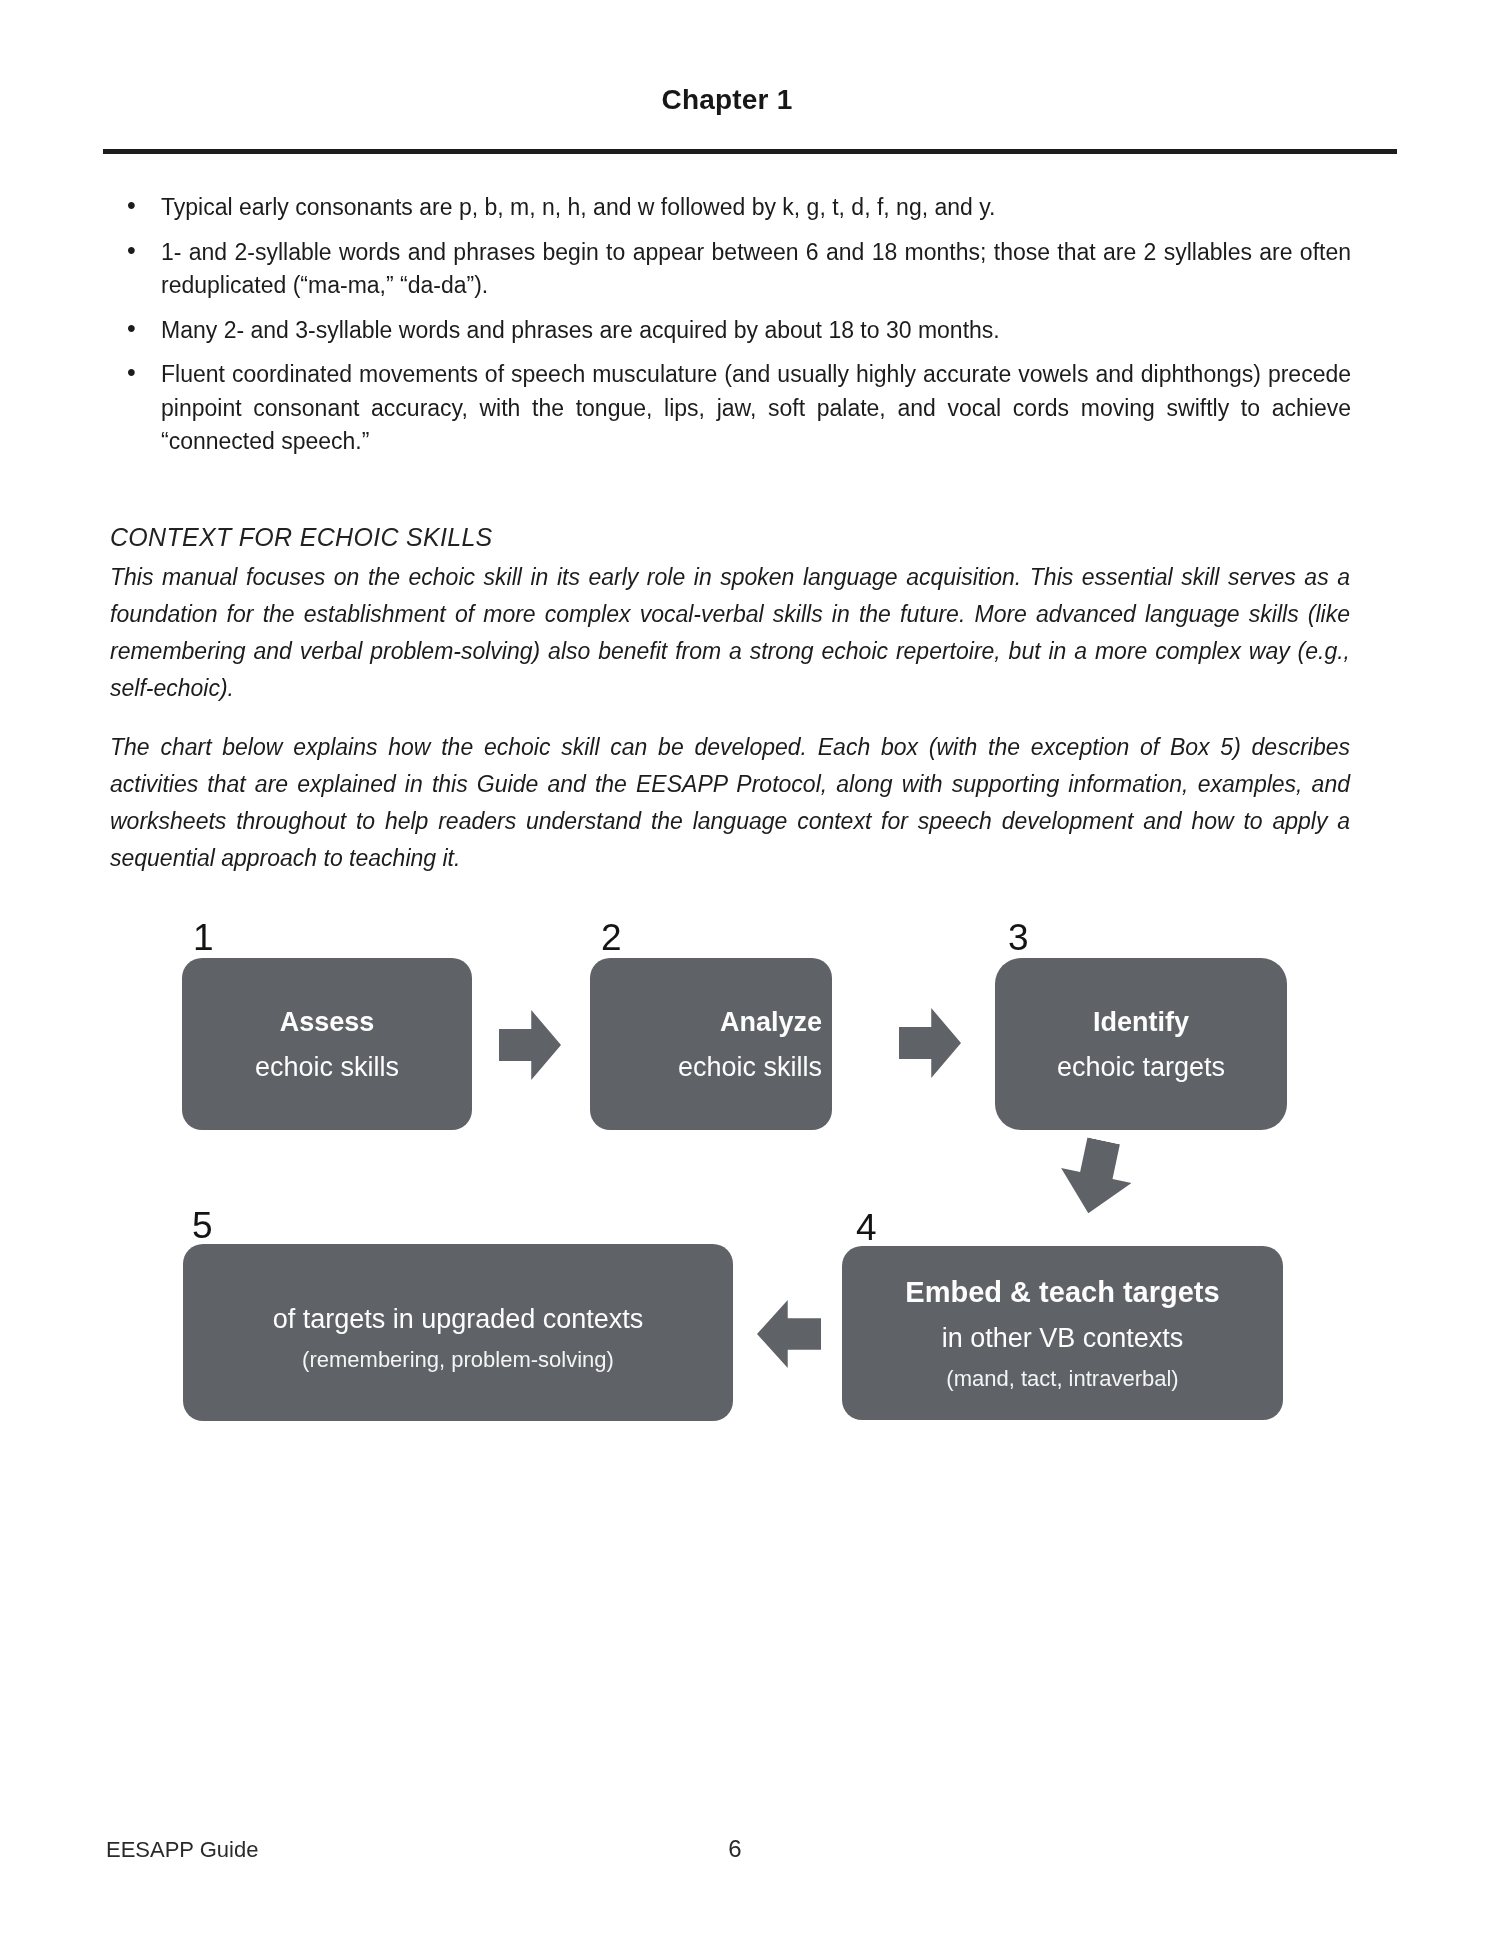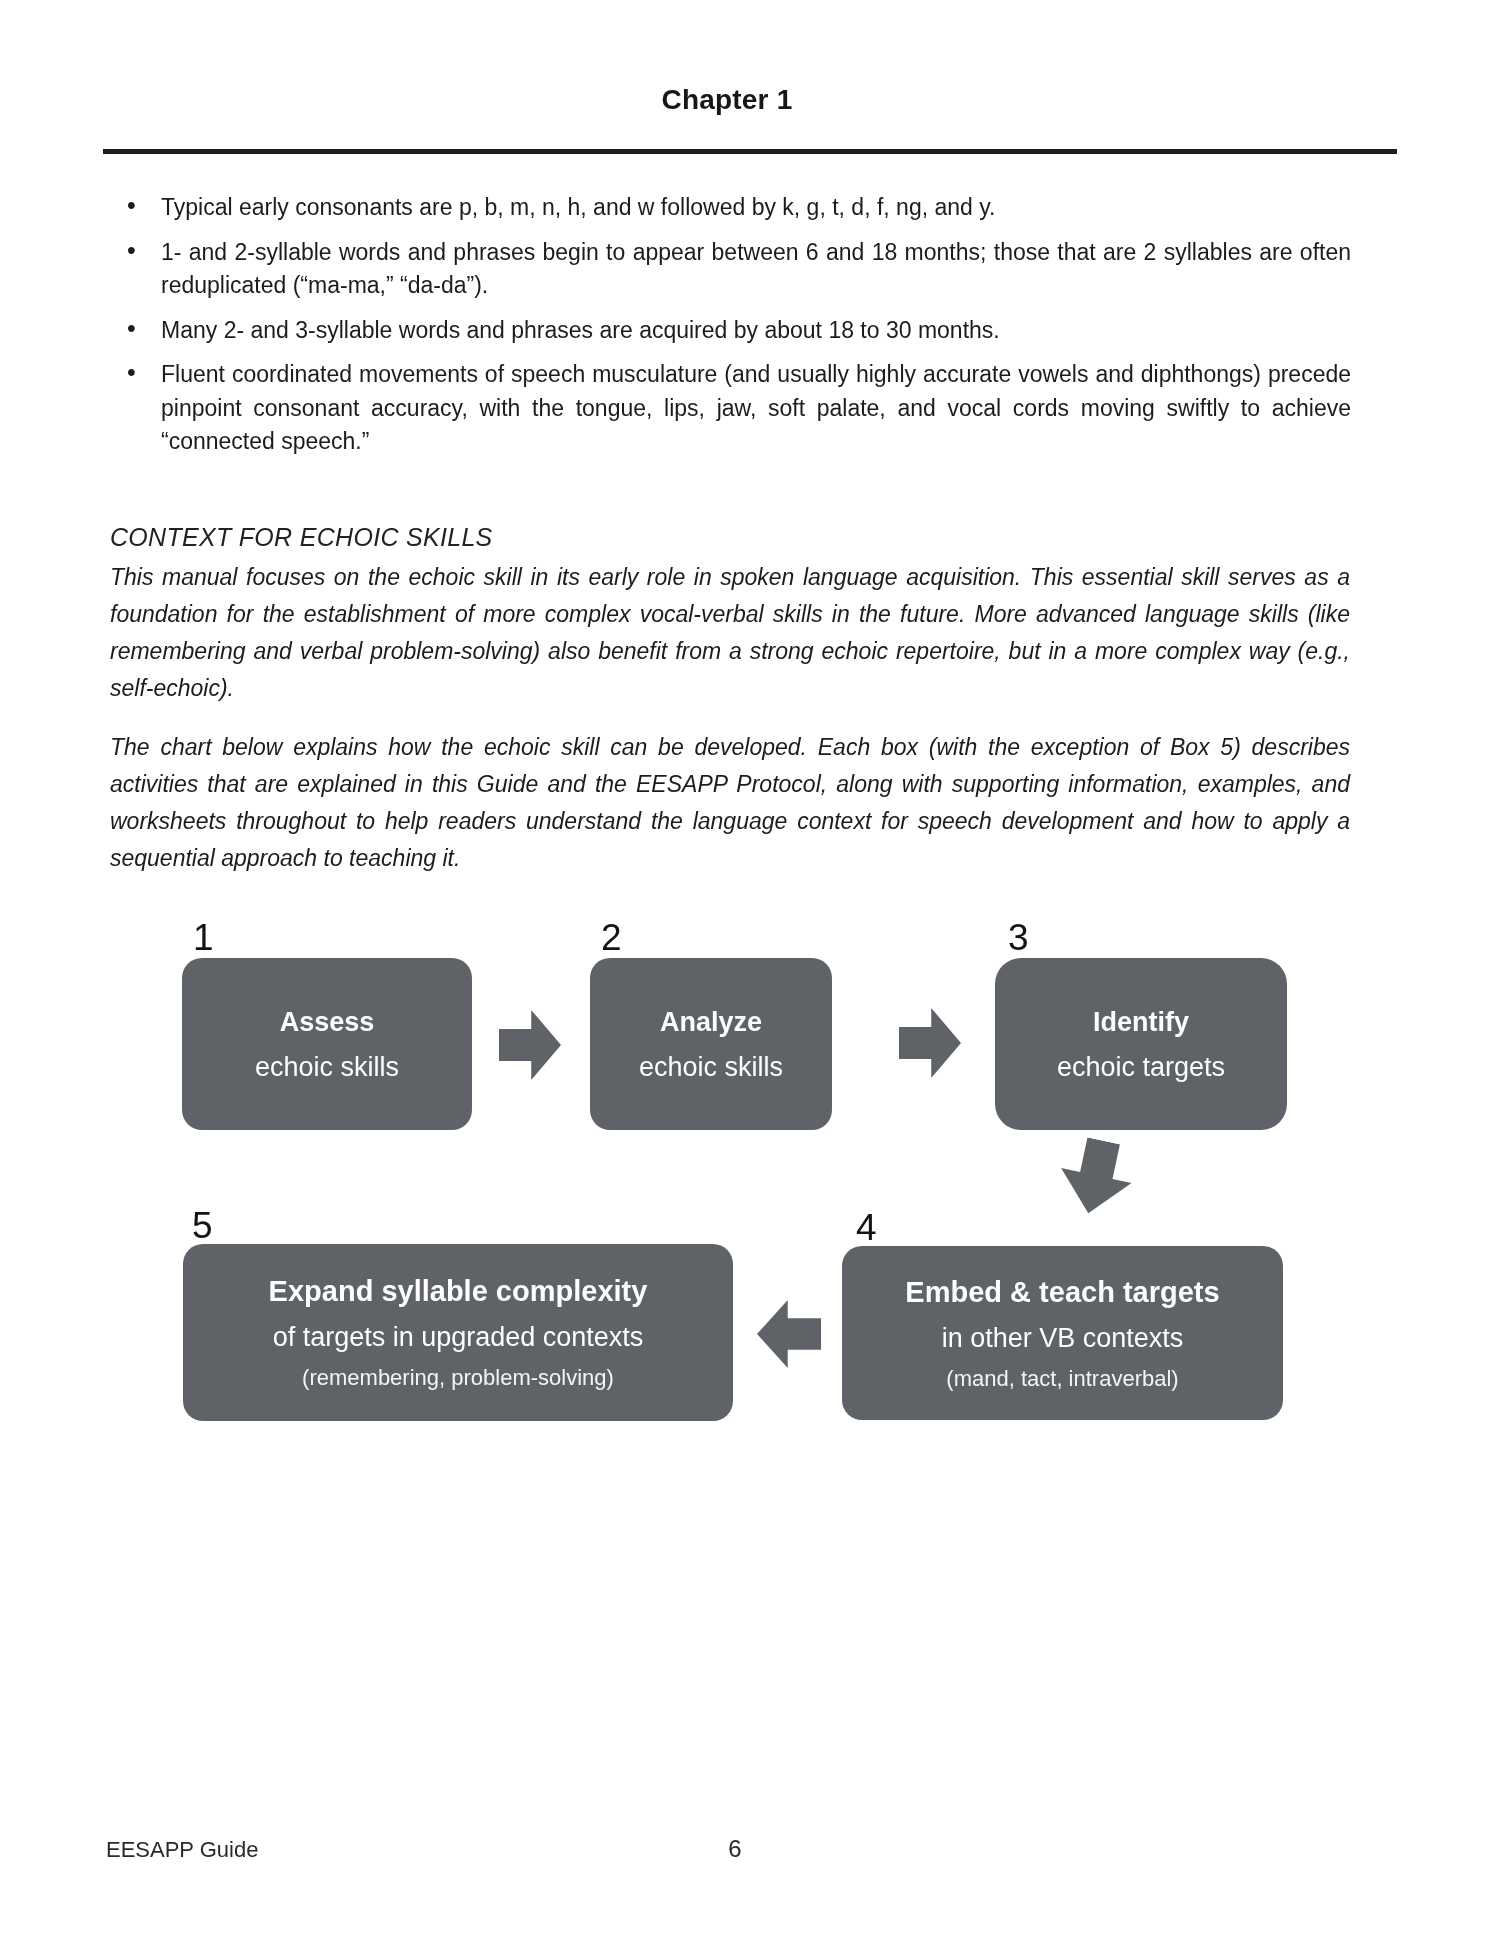--- a/index.html
+++ b/index.html
@@ -36,21 +36,21 @@
   .n3 { left:1008px; top:918px; }
   .n4 { left:856px; top:1208px; }
   .n5 { left:192px; top:1206px; }
 
   .fbox {
     position:absolute; background:#5f6368; border-radius:20px; color:#fdfdfd;
     display:flex; flex-direction:column; align-items:center; justify-content:center;
     text-align:center; box-sizing:border-box; padding:0 10px;
   }
   .b1 { left:182px; top:958px; width:290px; height:172px; }
-  .b2 { left:590px; top:958px; width:242px; height:172px; }
+  .b2 { left:590px; top:958px; width:242px; height:172px;align-items:flex-end; }
   .b3 { left:995px; top:958px; width:292px; height:172px;border-radius:26px; }
   .b4 { left:842px; top:1246px; width:441px; height:174px; }
   .b5 { left:183px; top:1244px; width:550px; height:177px; }
 
   .ft  { font-weight:bold; font-size:27px; line-height:34px; }
   .b4 .ft, .b5 .ft { font-size:29px; line-height:36px; }
   .fs  { font-size:27px; line-height:34px; margin-top:11px; }
   .fn  { font-size:22px; line-height:28px; margin-top:10px; color:#f4f4f4; }
 
   .arrow { position:absolute; background:#5f6368; }
@@ -129,21 +129,20 @@
     <div class="fbox b4">
       <div class="ft">Embed &amp; teach targets</div>
       <div class="fs">in other VB contexts</div>
       <div class="fn">(mand, tact, intraverbal)</div>
     </div>
 
     <div class="arrow al"></div>
 
     <div class="fnum n5">5</div>
     <div class="fbox b5">
-      <div class="ft">Expand syllable complexity</div>
       <div class="fs">of targets in upgraded contexts</div>
       <div class="fn">(remembering, problem-solving)</div>
     </div>
 
   </div>
 
   <div class="footer-title">EESAPP Guide</div>
   <div class="footer-page">6</div>
 
 </div>

